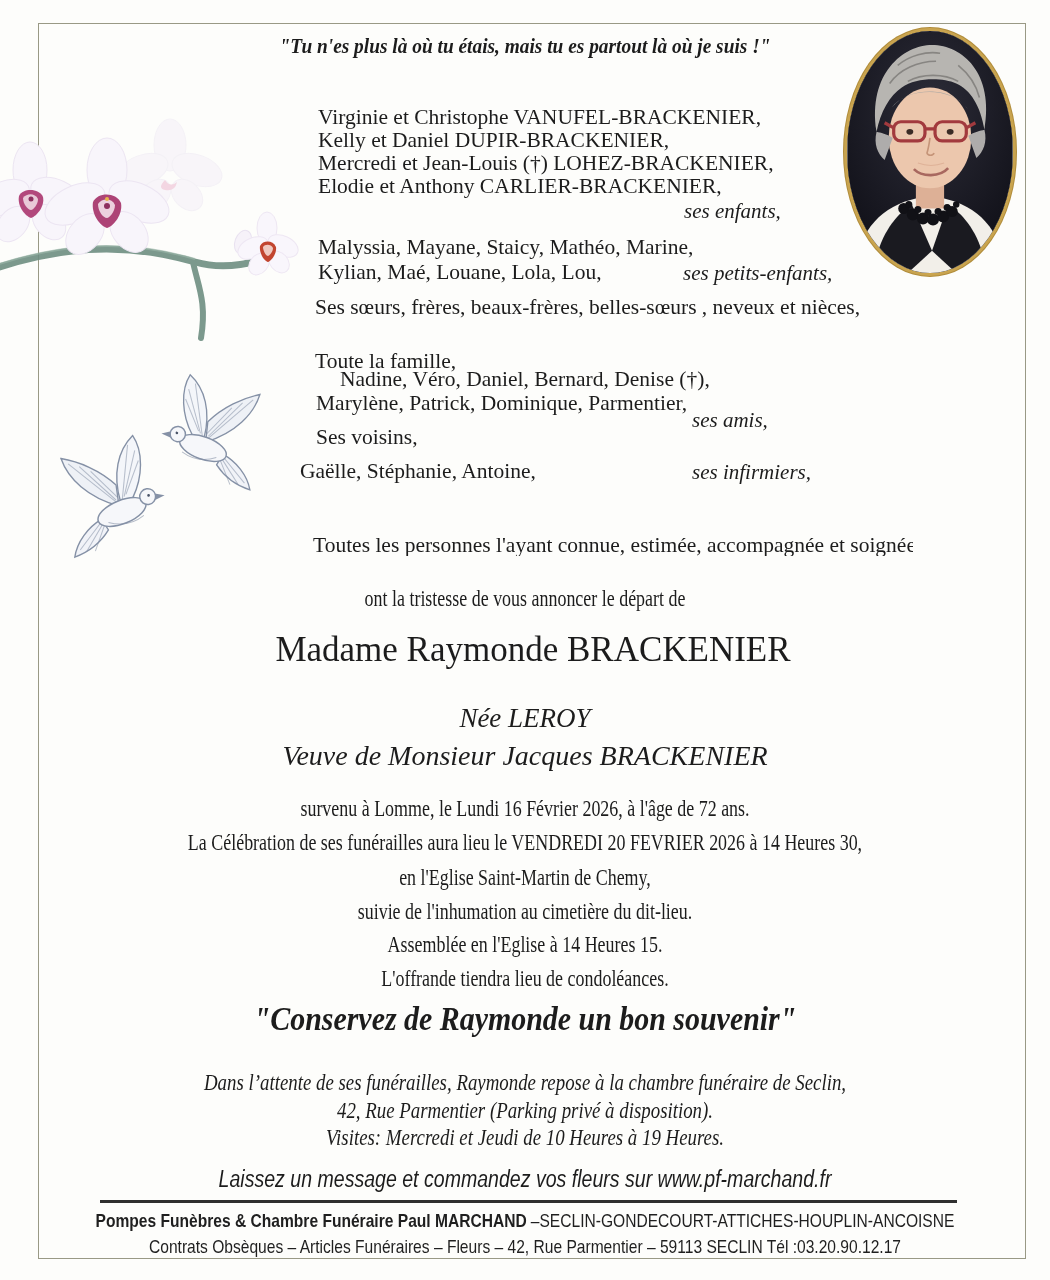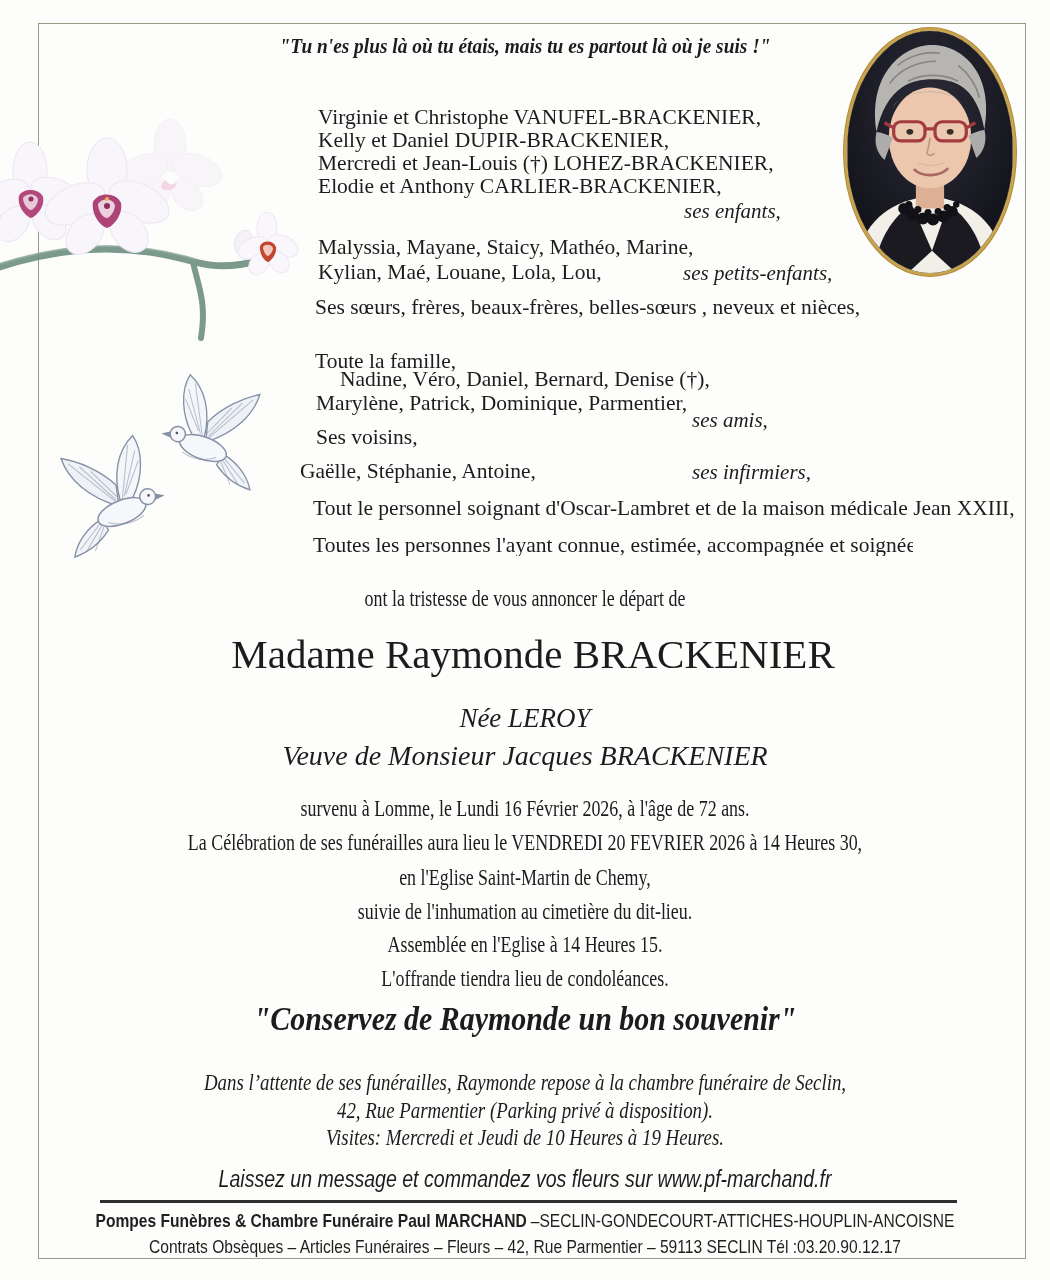--- a/index.html
+++ b/index.html
@@ -23,21 +23,21 @@
   .role{font-size:21px;font-style:italic;white-space:nowrap;}
   .clipline{height:23px;overflow:hidden;}
   .clipline .inner{display:block;height:22px;overflow:hidden;}
   .center-cond{
     left:0;right:0;text-align:center;font-size:23px;white-space:nowrap;
     transform:scaleX(0.78);
   }
   .announce{top:586px;}
   .big-name{
     left:16px;right:0;top:630px;text-align:center;
-    font-size:41px;white-space:nowrap;letter-spacing:0px;
+    font-size:35px;white-space:nowrap;letter-spacing:0px;
   }
   .maiden{left:0;right:0;top:703px;text-align:center;font-size:27px;font-style:italic;}
   .widow{left:0;right:0;top:740px;text-align:center;font-size:28px;font-style:italic;}
   .quote-bottom{
     left:0;right:0;top:1000px;text-align:center;
     font-size:34px;font-weight:bold;font-style:italic;white-space:nowrap;
     transform:scaleX(0.88);
   }
   .rest-cond{
     left:0;right:0;text-align:center;font-size:23px;font-style:italic;white-space:nowrap;
@@ -248,21 +248,20 @@
 
   <div class="abs nameline" style="left:316px;top:368px;margin-left:24px;">Nadine, Véro, Daniel, Bernard, Denise (†),</div>
   <div class="abs nameline" style="left:316px;top:392px;">Marylène, Patrick, Dominique, Parmentier,</div>
   <div class="abs role" style="left:692px;top:408px;">ses amis,</div>
 
   <div class="abs nameline" style="left:316px;top:426px;">Ses voisins,</div>
 
   <div class="abs nameline" style="left:300px;top:460px;">Gaëlle, Stéphanie, Antoine,</div>
   <div class="abs role" style="left:692px;top:460px;">ses infirmiers,</div>
 
-  <div class="abs nameline" style="left:313px;top:497px;">Tout le personnel soignant d'Oscar-Lambret et de la maison médicale Jean XXIII,</div>
 
   <div class="abs nameline clipline" style="left:313px;top:534px;width:600px;">
     <span class="inner">Toutes les personnes l'ayant connue, estimée, accompagnée et soignée.</span>
   </div>
 
   <div class="abs center-cond announce">ont la tristesse de vous annoncer le départ de</div>
   <div class="abs big-name">Madame Raymonde BRACKENIER</div>
   <div class="abs maiden">Née LEROY</div>
   <div class="abs widow">Veuve de Monsieur Jacques BRACKENIER</div>
 

